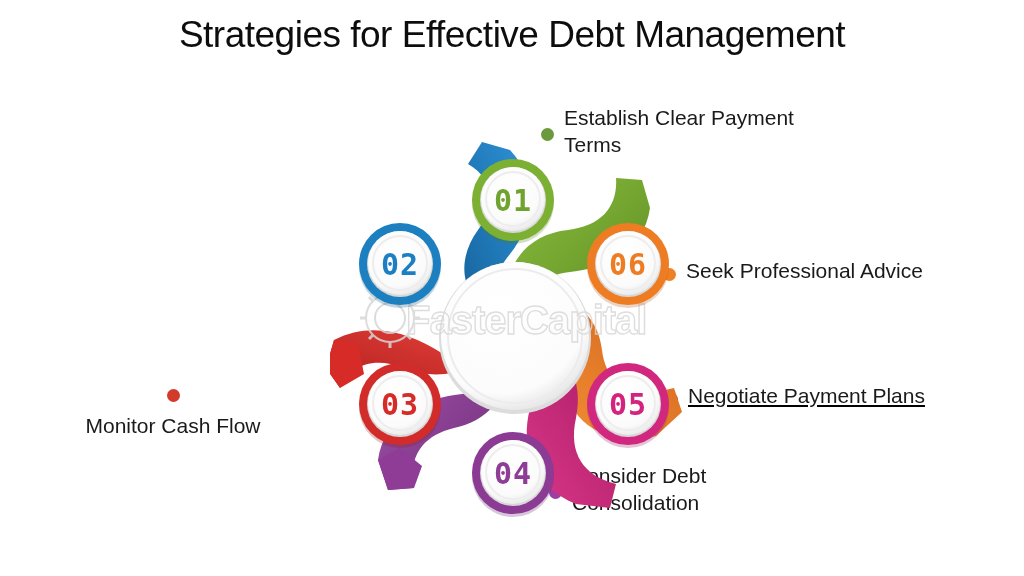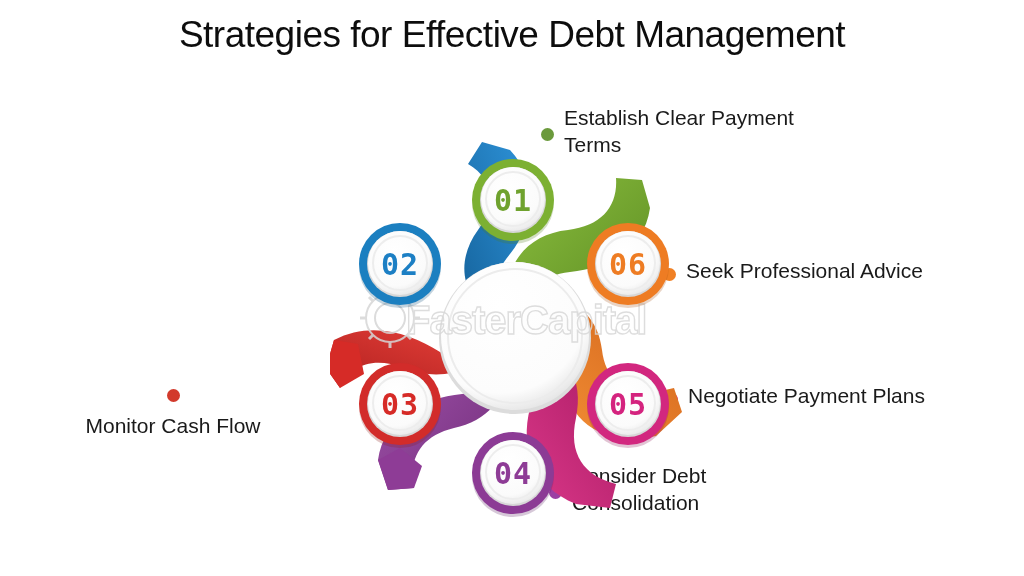--- a/index.html
+++ b/index.html
@@ -44,21 +44,21 @@
     line-height:27px;
     color:#1a1a1a;
     white-space:pre-line;
   }
 
   
   #lbl-01{left:541px;top:104px;width:330px;}
   #lbl-02{left:8px; top:242px;width:330px;}
   #lbl-03{left:8px; top:382px;width:330px;flex-direction:column;}
   #lbl-04{left:549px;top:462px;width:330px;}
-  #lbl-05{left:665px;top:382px;width:340px;}
+  #lbl-05{left:665px;top:382px;width:340px;text-decoration:underline;}
   #lbl-06{left:663px;top:257px;width:340px;}
 
   
   #diagram{
     position:absolute;
     left:330px;top:136px;
     width:370px;height:390px;
   }
   #diagram svg{display:block;width:370px;height:390px;}
 

